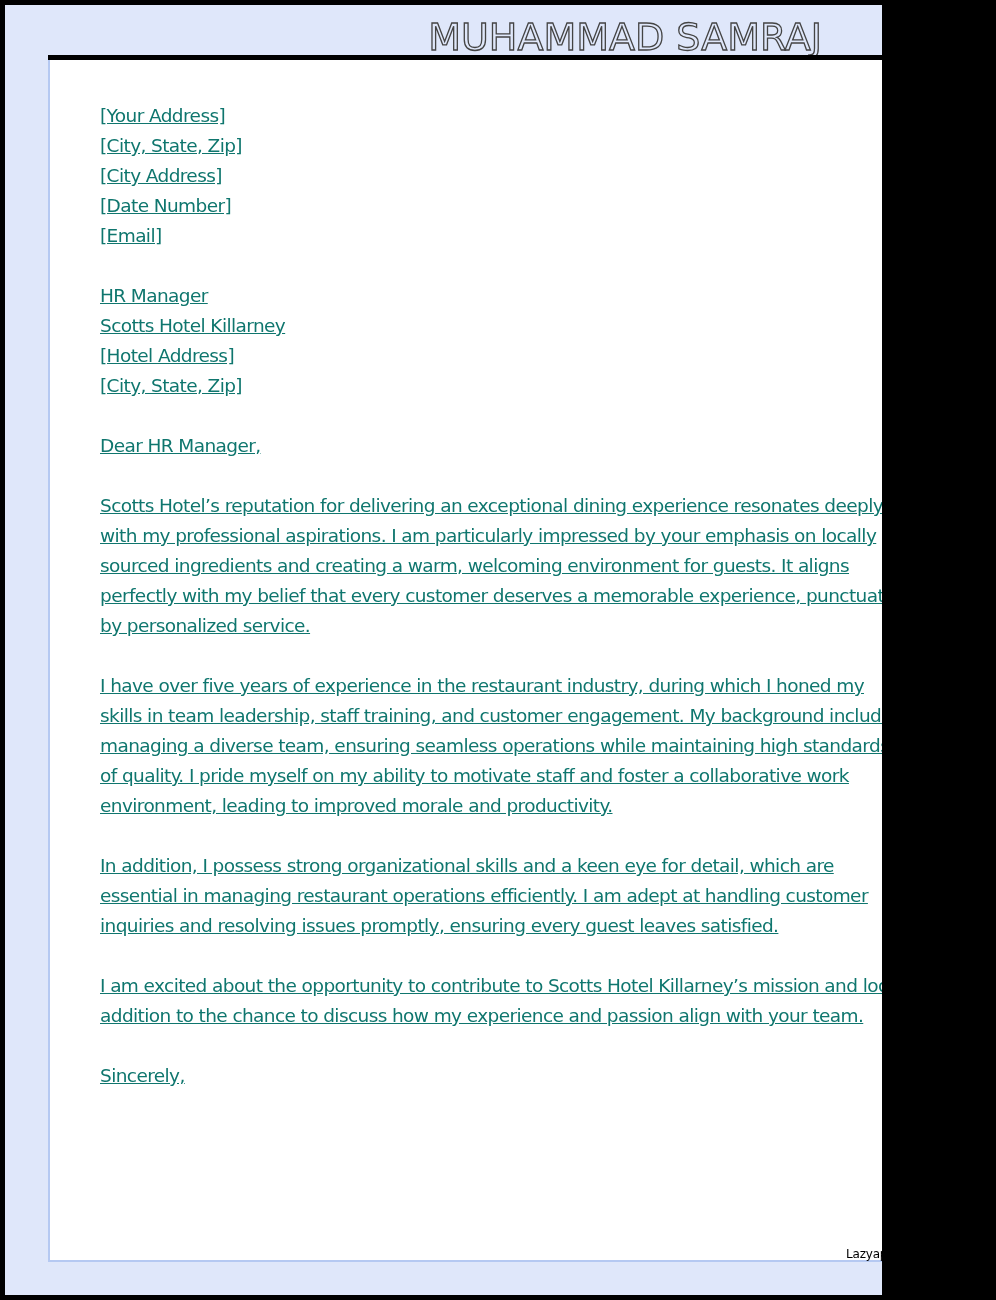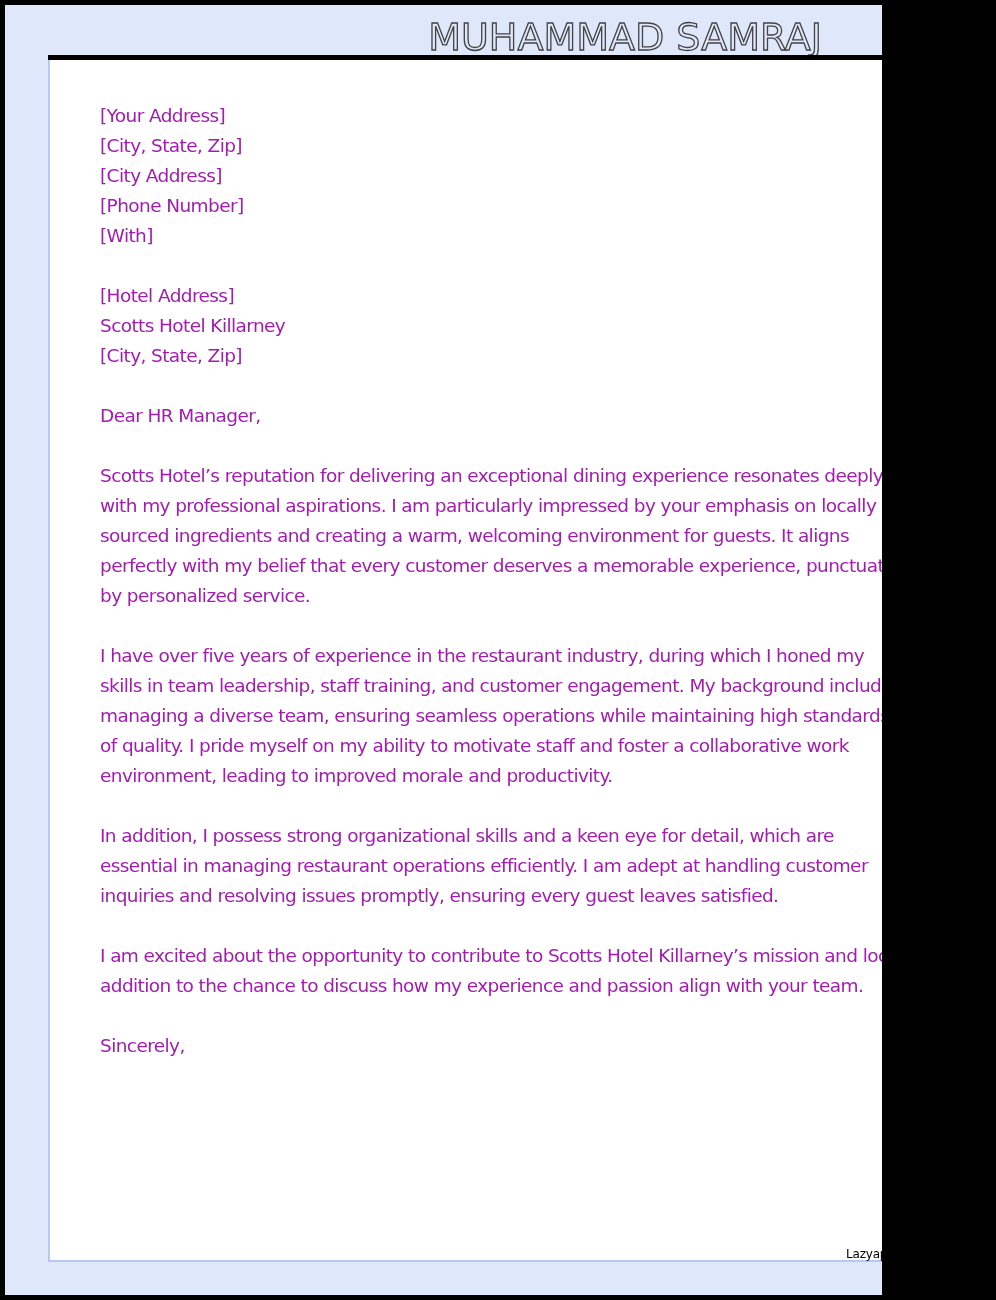--- a/index.html
+++ b/index.html
@@ -24,23 +24,24 @@
   .rule {
     position: absolute; left: 43px; top: 50px; width: 899px; height: 5px; background: #000;
   }
   .card {
     position: absolute; left: 43px; top: 55px; width: 896px; height: 1200px;
     background: #fff;
     border-left: 2px solid #b5c9f2; border-right: 2px solid #b5c9f2; border-bottom: 2px solid #b5c9f2;
   }
   .letter {
     position: absolute; left: 95px; top: 96px; width: 810px;
-    font-size: 18.5px; line-height: 30px; color: #a21caf;
+    font-size: 18.5px; line-height: 30px; color: #0f766e;
     font-family: "DejaVu Sans", sans-serif;
     letter-spacing: -0.6px;
+    text-decoration: underline;
   }
   .letter p { margin: 0 0 30px 0; }
   .letter .line { display: block; }
   .credit {
     position: absolute; left: 841px; top: 1242px;
     font-size: 12px; color: #000000; letter-spacing: -0.2px;
   }
 </style>
 </head>
 <body>
@@ -48,26 +49,27 @@
 <div class="frame">
   <div class="name">MUHAMMAD SAMRAJ</div>
   <div class="rule"></div>
   <div class="card"></div>
 
   <div class="letter">
     <p>
       <span class="line">[Your Address]</span>
       <span class="line">[City, State, Zip]</span>
       <span class="line">[City Address]</span>
-      <span class="line">[Phone Number]</span>
-      <span class="line">[With]</span>
+      <span class="line">[Date Number]</span>
+      <span class="line">[Email]</span>
     </p>
     <p>
+      <span class="line">HR Manager</span>
+      <span class="line">Scotts Hotel Killarney</span>
       <span class="line">[Hotel Address]</span>
-      <span class="line">Scotts Hotel Killarney</span>
       <span class="line">[City, State, Zip]</span>
     </p>
     <p>Dear HR Manager,</p>
     <p>Scotts Hotel’s reputation for delivering an exceptional dining experience resonates deeply with my professional aspirations. I am particularly impressed by your emphasis on locally sourced ingredients and creating a warm, welcoming environment for guests. It aligns perfectly with my belief that every customer deserves a memorable experience, punctuated by personalized service.</p>
     <p>I have over five years of experience in the restaurant industry, during which I honed my skills in team leadership, staff training, and customer engagement. My background includes managing a diverse team, ensuring seamless operations while maintaining high standards of quality. I pride myself on my ability to motivate staff and foster a collaborative work environment, leading to improved morale and productivity.</p>
     <p>In addition, I possess strong organizational skills and a keen eye for detail, which are essential in managing restaurant operations efficiently. I am adept at handling customer inquiries and resolving issues promptly, ensuring every guest leaves satisfied.</p>
     <p>I am excited about the opportunity to contribute to Scotts Hotel Killarney’s mission and look addition to the chance to discuss how my experience and passion align with your team.</p>
     <p>Sincerely,</p>
   </div>
 

